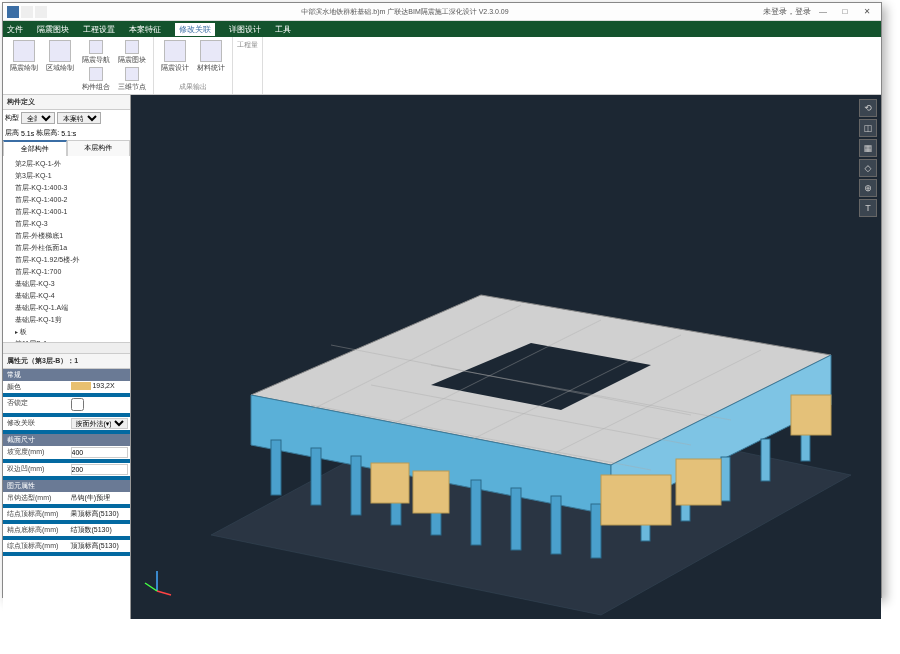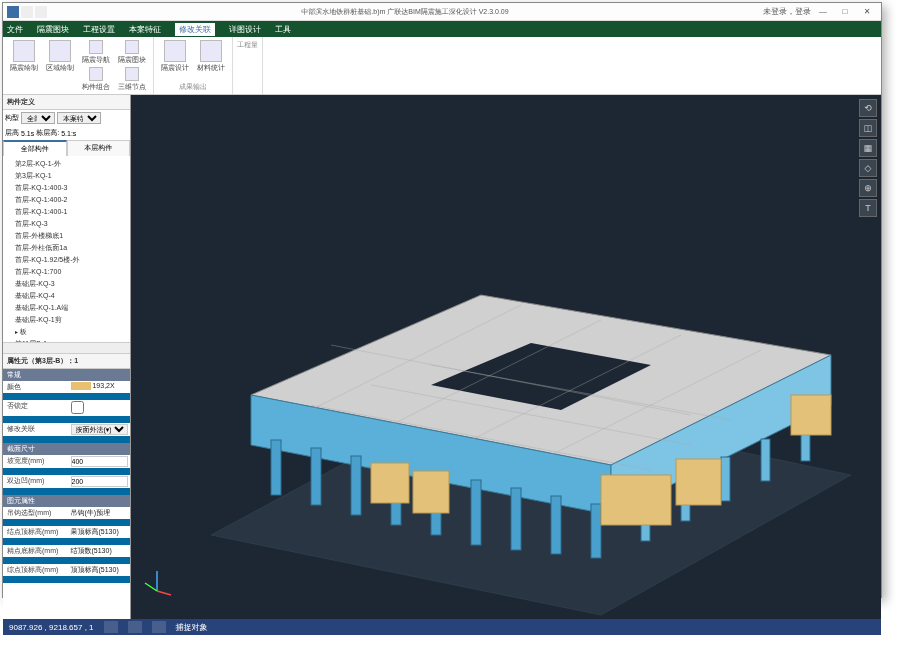--- a/index.html
+++ b/index.html
@@ -30,21 +30,21 @@
 .filter-row label { font-size: 7px; }
 .tabs-row { display: flex; }
 .tabs-row .tab { flex: 1; text-align: center; font-size: 7px; padding: 2px 0; background: #f8f8f8; border: 1px solid #ccc; border-bottom: none; }
 .tabs-row .tab.active { background: #fff; border-top: 2px solid #3b6ea5; }
 .tree { flex: 0 0 186px; overflow: auto; padding: 2px; background: #fff; }
 .tree-item { padding: 1px 0 1px 10px; color: #333; white-space: nowrap; }
 .tree-item.parent::before { content: "▸ "; font-size: 6px; }
 .divider { height: 12px; background: #eee; border-top: 1px solid #ccc; border-bottom: 1px solid #ccc; }
 .props { flex: 1; overflow: auto; background: #fff; }
 .prop-section { background: #6a7a95; color: #fff; padding: 1px 4px; font-size: 7px; }
-.prop-row { display: flex; border-bottom: 7px solid #0369a1; }
+.prop-row { display: flex; border-bottom: 4px solid #0369a1; }
 .prop-row .k { flex: 1; padding: 1px 4px; font-size: 7px; color: #444; }
 .prop-row .v { flex: 1; padding: 1px 2px; font-size: 7px; color: #222; }
 .prop-row .v input, .prop-row .v select { width: 100%; font-size: 7px; border: 1px solid #ccc; height: 11px; }
 .swatch { display: inline-block; width: 20px; height: 8px; vertical-align: middle; }
 .viewport { flex: 1; background: #1c2733; position: relative; overflow: hidden; }
 .view-toolbar { position: absolute; right: 4px; top: 4px; display: flex; flex-direction: column; gap: 2px; }
 .view-toolbar .vbtn { width: 18px; height: 18px; background: rgba(80,90,100,0.6); border: 1px solid #666; font-size: 9px; color: #ccc; display: flex; align-items: center; justify-content: center; }
 .axis-gizmo { position: absolute; left: 8px; bottom: 22px; width: 36px; height: 36px; }
 .model-svg { position: absolute; top: 0; left: 0; }
 .statusbar { height: 16px; background: #28437a; color: #fff; display: flex; align-items: center; padding: 0 6px; font-size: 8px; gap: 10px; }
@@ -280,21 +280,14 @@
       </div>
 
       <svg class="axis-gizmo" viewBox="0 0 36 36">
         <line x1="18" y1="30" x2="18" y2="10" stroke="#4af" stroke-width="1.5"></line>
         <line x1="18" y1="30" x2="32" y2="34" stroke="#f44" stroke-width="1.5"></line>
         <line x1="18" y1="30" x2="6" y2="22" stroke="#4f4" stroke-width="1.5"></line>
       </svg>
     </div>
   </div>
 
-  <div class="statusbar">
-    <span>9087.926 , 9218.657 , 1</span>
-    <div class="sbtn"></div>
-    <div class="sbtn"></div>
-    <div class="sbtn"></div>
-    <span>捕捉对象</span>
-  </div>
 
 </div>
 
 </body></html>

